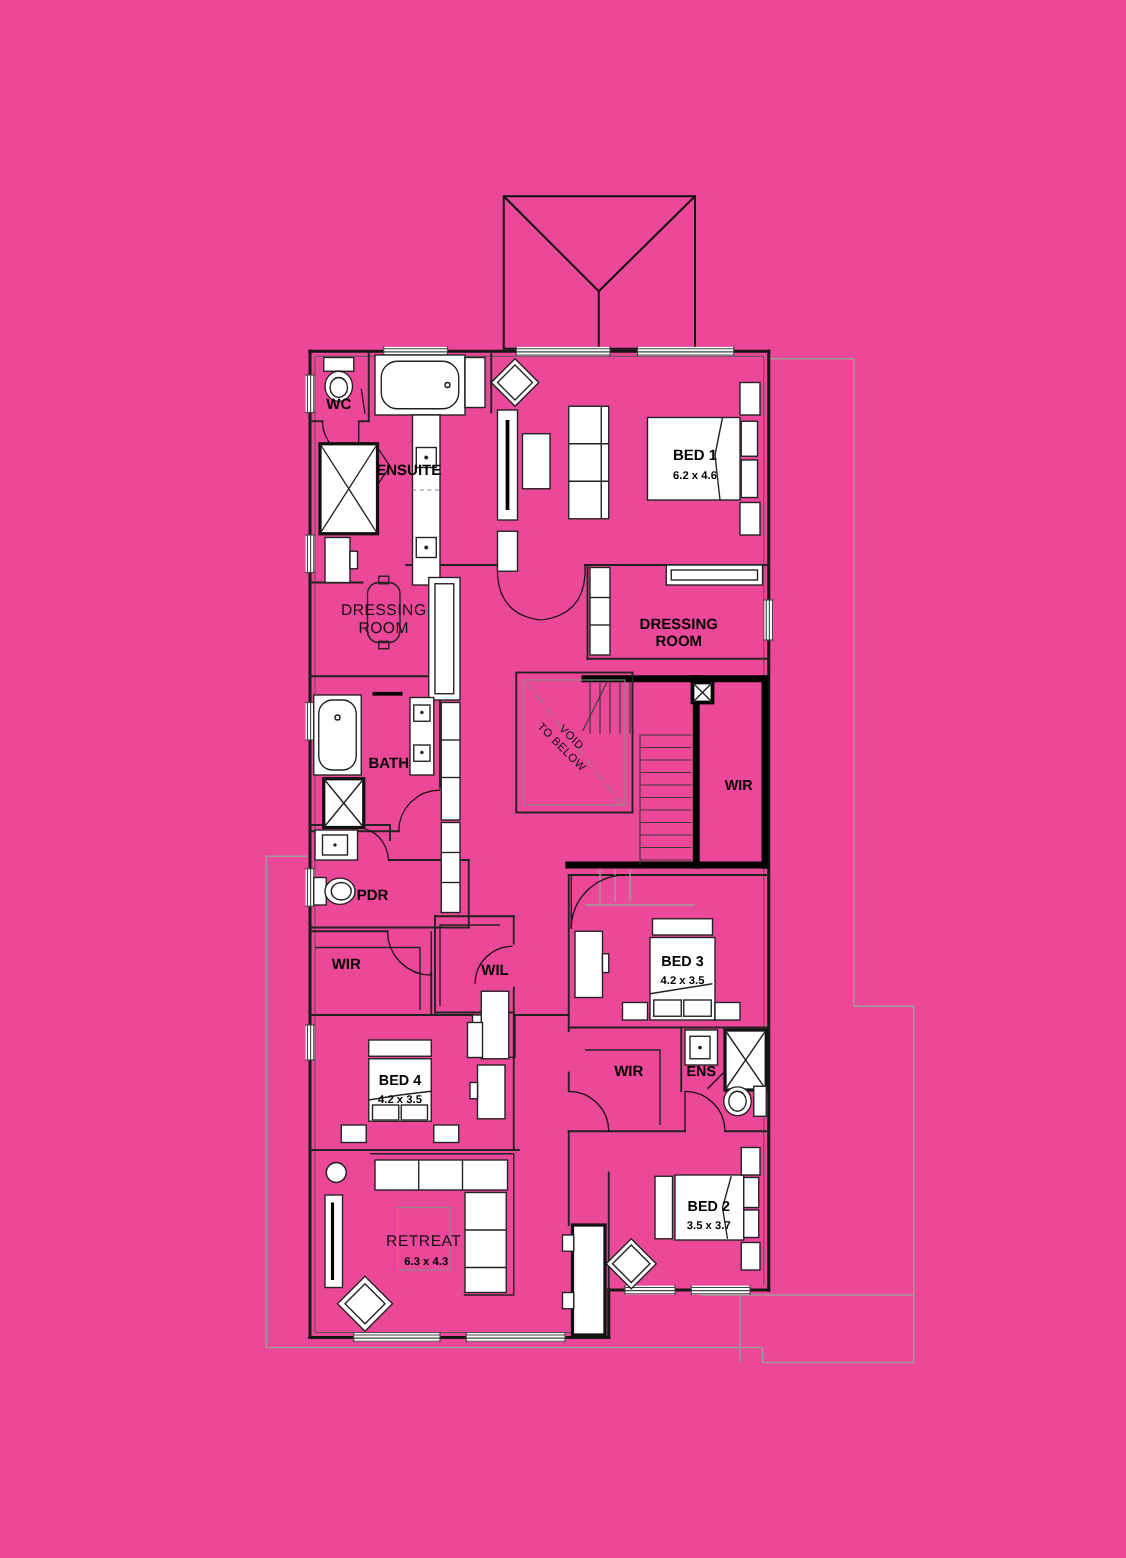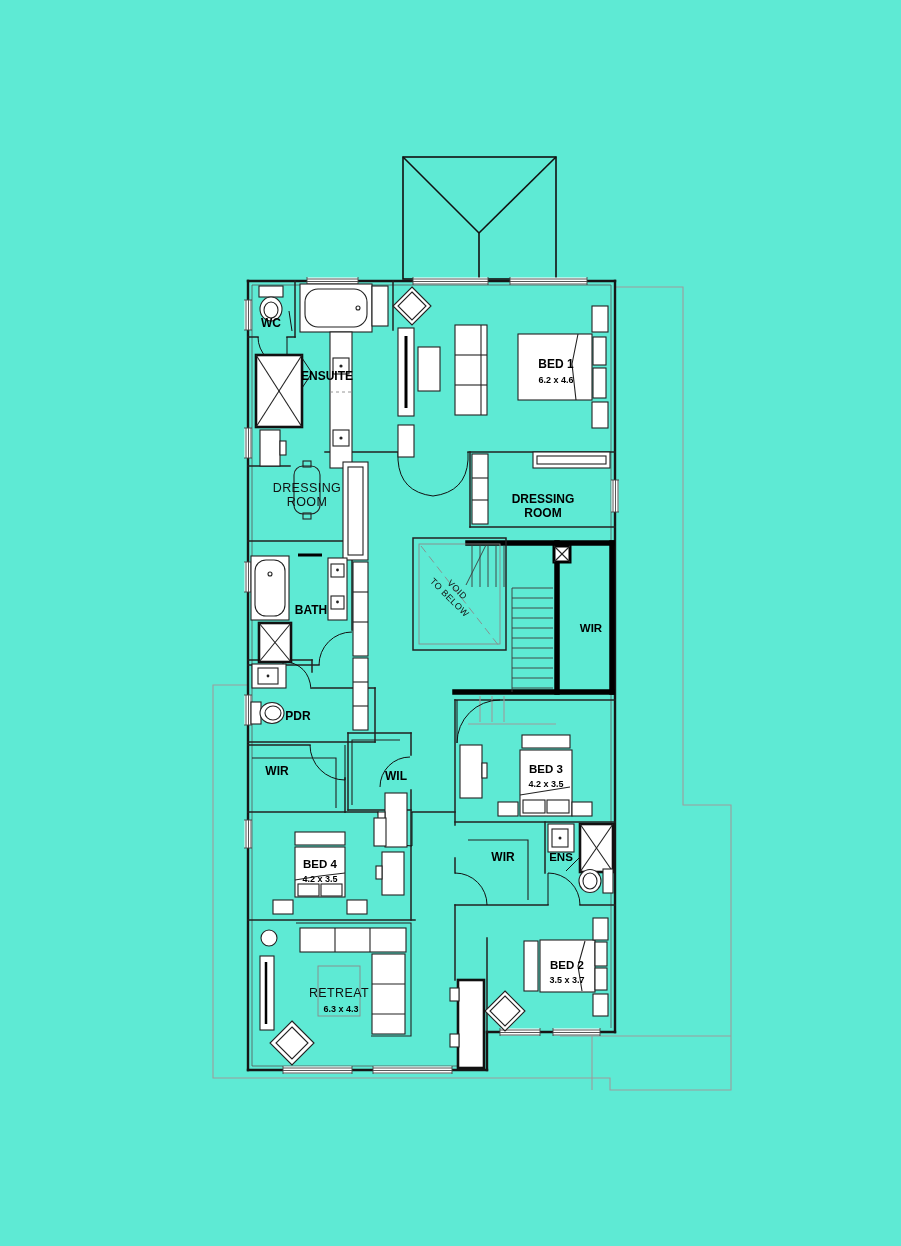--- a/index.html
+++ b/index.html
@@ -1,16 +1,16 @@
 <!DOCTYPE html>
 <html><head>
 <meta charset="utf-8">
 <style>
   html,body{margin:0;padding:0;background:#fff;}
-  #page{position:relative;width:901px;height:1246px;background:#5eead4;overflow:hidden;}
+  #page{position:relative;width:901px;height:1246px;background:#ec4899;overflow:hidden;}
   svg{display:block;}
   .w-ext{stroke:#161616;stroke-width:2.4;fill:none;stroke-linecap:square;}
   .w-in{stroke:#555;stroke-width:.8;fill:none;}
   .w-int{stroke:#222;stroke-width:1.5;fill:none;stroke-linecap:square;}
   .w-thk{stroke:#000;stroke-width:5.5;fill:none;stroke-linecap:square;}
   .w-roof{stroke:#111;stroke-width:1.6;fill:none;}
   .fur{stroke:#222;stroke-width:1.1;fill:#fff;}
   .furb{stroke:#111;stroke-width:2.6;fill:#fff;}
   .fur-n{stroke:#222;stroke-width:1.1;fill:none;}
   .lt{stroke:#8a8a8a;stroke-width:.9;fill:none;}

